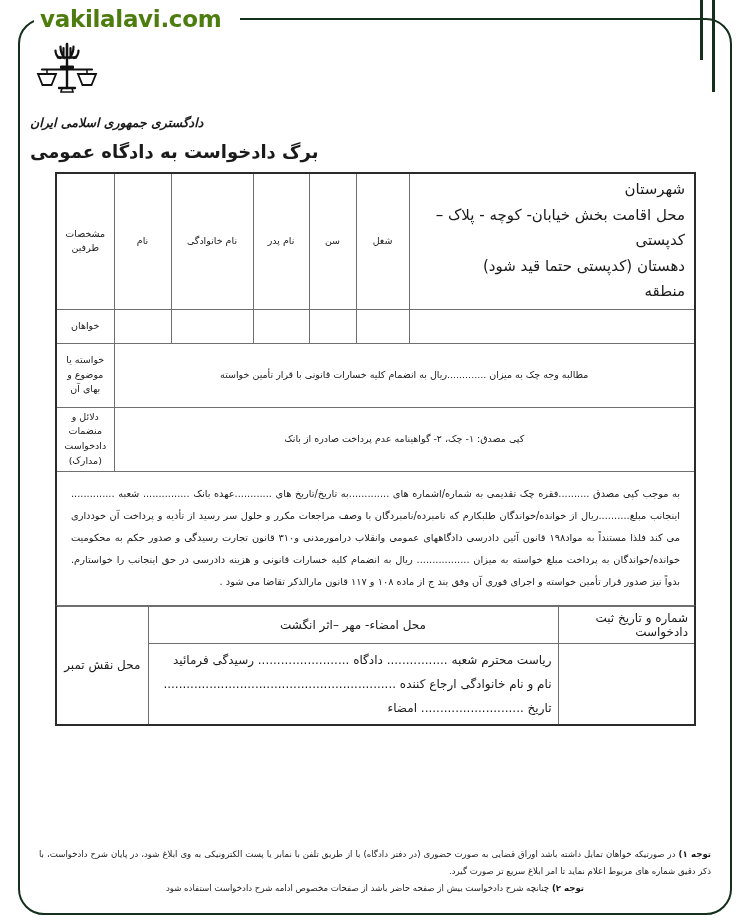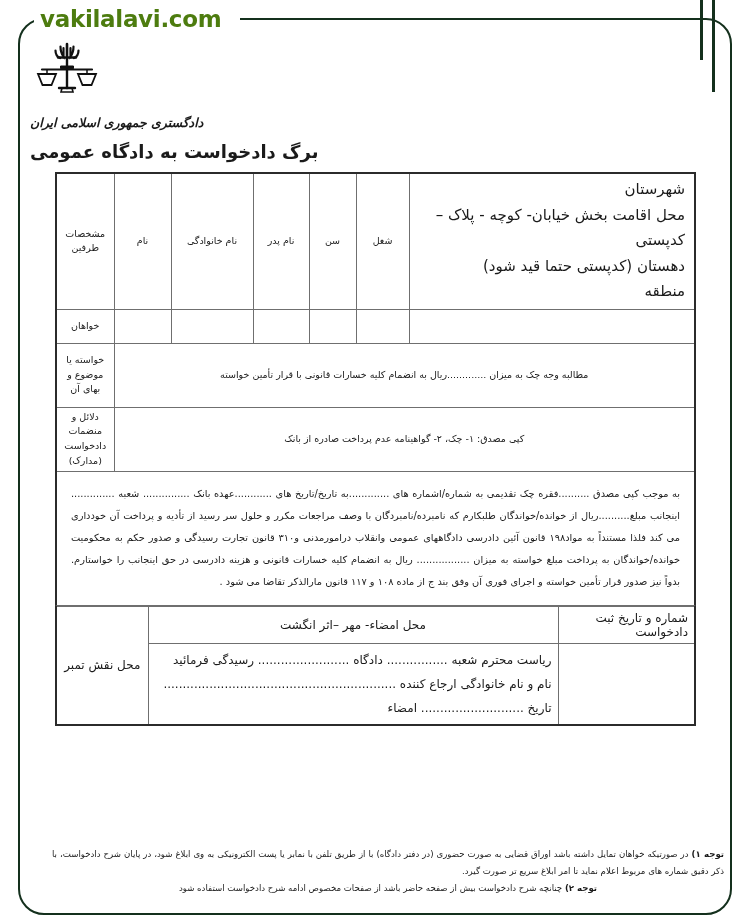--- a/index.html
+++ b/index.html
@@ -188,21 +188,21 @@
 
   .sig-reg    { width: 137px; text-align: right; }
   .sig-sign   { text-align: center; height: 28px; font-weight: 400; }
   .sig-stamp  { width: 92px; text-align: center; }
   .ref-lines  { line-height: 2.0; font-size: 9.6px; padding: 3px 8px 4px 8px; }
   .ref-lines div { white-space: nowrap; }
 
   
   .notes {
     position: absolute;
-    left: 22px; top: 816px;
+    left: 9px; top: 816px;
     width: 672px;
     text-align: right;
     font-size: 8.6px;
     line-height: 1.95;
   }
   .notes b { font-weight: 700; }
   .note-2 { text-align: center; }
   .note-1 { text-align: justify; }
 </style>
 </head>

